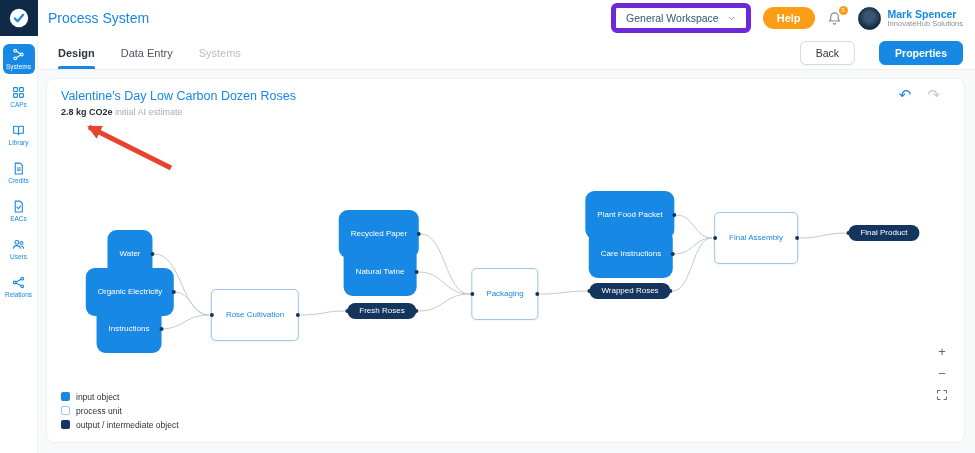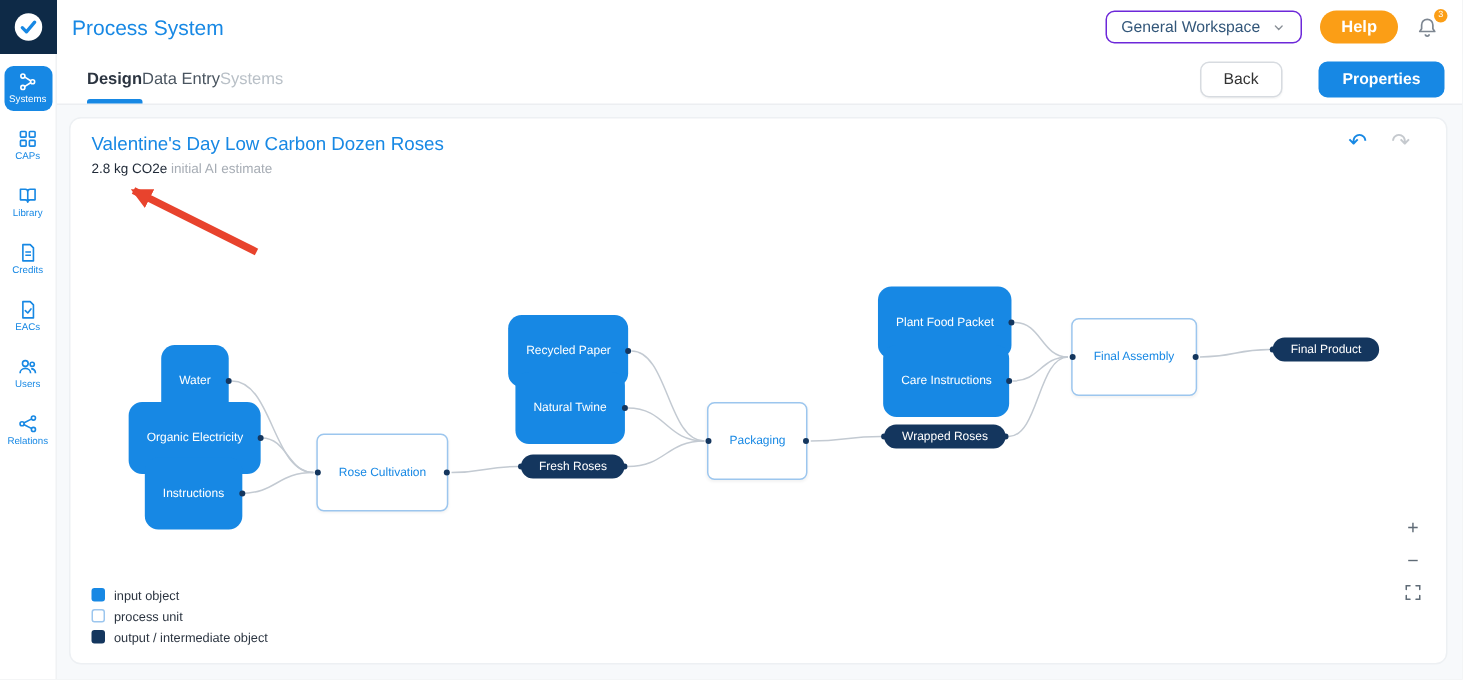--- a/index.html
+++ b/index.html
@@ -5,21 +5,21 @@
   * { margin:0; padding:0; box-sizing:border-box; }
   html,body { background:#e9ebee; }
   body { font-family:"Liberation Sans","DejaVu Sans",sans-serif; }
   .app { width:975px; height:453px; background:#fff; position:relative; overflow:hidden; }
 
   
   .header { height:36px; display:flex; align-items:center; background:#fff; }
   .logo-box { width:38px; height:36px; background:#0e2a47; display:flex; align-items:center; justify-content:center; flex:0 0 38px; }
   .app-title { color:#1788e4; font-size:14px; font-weight:500; margin-left:10px; }
   .header-right { margin-left:auto; display:flex; align-items:center; gap:12px; padding-right:12px; }
-  .ws-select { display:flex; align-items:center; gap:8px; border:1px solid #6d28d9; border-radius:6px; padding:4px 10px; font-size:10.5px; color:#33577a; background:#fff; cursor:pointer; }
+  .ws-select { display:flex; align-items:center; gap:8px; border:5px solid #6d28d9; border-radius:6px; padding:4px 10px; font-size:10.5px; color:#33577a; background:#fff; cursor:pointer; }
   .help-btn { background:#fb9e16; color:#fff; font-size:11px; font-weight:bold; border:none; border-radius:13px; padding:5px 14px; cursor:pointer; }
   .bell-wrap { position:relative; display:flex; align-items:center; cursor:pointer; padding-right:4px; }
   .bell-badge { position:absolute; top:-5px; right:-2px; background:#fb9e16; color:#fff; font-size:6px; min-width:9px; height:9px; border-radius:5px; display:flex; align-items:center; justify-content:center; }
   .user-wrap { display:flex; align-items:center; gap:7px; cursor:pointer; }
   .avatar { width:23px; height:23px; border-radius:50%; background:radial-gradient(circle at 50% 42%, #3a5671 0 30%, #16293d 72%); border:1px solid #0e2a47; }
   .user-meta { display:flex; flex-direction:column; line-height:1.15; }
   .user-name { color:#1788e4; font-size:10.5px; font-weight:bold; }
   .user-org { color:#8a9097; font-size:7.5px; }
 
   
@@ -28,37 +28,37 @@
   
   .sidebar { width:38px; background:#fff; border-right:1px solid #f0f2f4; display:flex; flex-direction:column; align-items:center; padding-top:8px; gap:8px; flex:0 0 38px; }
   .side-item { width:32px; display:flex; flex-direction:column; align-items:center; gap:2px; color:#1788e4; cursor:pointer; padding:4px 0; border-radius:6px; }
   .side-item .lbl { font-size:6.5px; }
   .side-item.active { background:#1788e4; color:#fff; }
   .side-item svg { display:block; }
 
   
   .main { flex:1; display:flex; flex-direction:column; background:#f7f9fb; }
   .tabbar { height:34px; background:#fff; border-bottom:1px solid #eceef1; display:flex; align-items:center; padding:0 12px 0 20px; }
-  .tabs { display:flex; height:100%; }
+  .tabs { display:flex; gap:26px; height:100%; }
   .tab { display:flex; align-items:center; font-size:11px; color:#4a5560; cursor:pointer; position:relative; }
   .tab.active { color:#2b3440; font-weight:bold; }
   .tab.active::after { content:""; position:absolute; left:0; right:0; bottom:0; height:3px; border-radius:2px 2px 0 0; background:#1788e4; }
   .tab.disabled { color:#b9c0c7; }
   .tabbar-actions { margin-left:auto; display:flex; gap:24px; }
   .btn { font-size:10.5px; border-radius:6px; padding:5px 15px; cursor:pointer; }
   .btn-back { background:#fff; border:1px solid #d7dbe0; color:#333; box-shadow:0 1px 1px rgba(0,0,0,.04); }
   .btn-primary { background:#1788e4; border:1px solid #1788e4; color:#fff; font-weight:bold; }
 
   
   .content { flex:1; padding:8px 10px 10px 8px; }
   .canvas { position:relative; width:919px; height:365px; background:#fff; border:1px solid #edf0f3; border-radius:8px; }
   .canvas-head { position:absolute; top:10px; left:14px; z-index:3; }
   .canvas-title { color:#1788e4; font-size:12.5px; }
   .co2-line { margin-top:4px; font-size:9px; }
-  .co2-value { color:#1f2937; font-weight:normal; }
+  .co2-value { color:#1f2937; font-weight:bold; }
   .co2-note { color:#a7adb5; }
   .history { position:absolute; top:8px; right:24px; display:flex; gap:16px; z-index:3; }
   .hist-btn { font-size:15px; line-height:1; cursor:pointer; background:none; border:none; }
   .undo { color:#1788e4; }
   .redo { color:#c5c9ce; }
 
   
   .layer { position:absolute; inset:0; }
   svg.layer { pointer-events:none; }
   .edge { fill:none; stroke:#c3cad2; stroke-width:1; }
@@ -104,20 +104,27 @@
           <path d="M6 9l6 6 6-6" fill="none" stroke="#8a9097" stroke-width="2.4" stroke-linecap="round"></path>
         </svg>
       </div>
       <button class="help-btn">Help</button>
       <div class="bell-wrap">
         <svg width="15" height="15" viewBox="0 0 24 24">
           <path d="M12 3a6 6 0 0 0-6 6v4l-2 3h16l-2-3V9a6 6 0 0 0-6-6z" fill="none" stroke="#7d8691" stroke-width="1.8" stroke-linejoin="round"></path>
           <path d="M10 19a2 2 0 0 0 4 0" fill="none" stroke="#7d8691" stroke-width="1.8"></path>
         </svg>
         <span class="bell-badge">3</span>
+      </div>
+      <div class="user-wrap">
+        <span class="avatar"></span>
+        <span class="user-meta">
+          <span class="user-name">Mark Spencer</span>
+          <span class="user-org">InnovateHub Solutions</span>
+        </span>
       </div>
     </div>
   </div>
 
   <div class="body-row">
 
     <div class="sidebar">
       <div class="side-item active">
         <svg width="13" height="13" viewBox="0 0 24 24">
           <g fill="none" stroke="currentColor" stroke-width="2">

